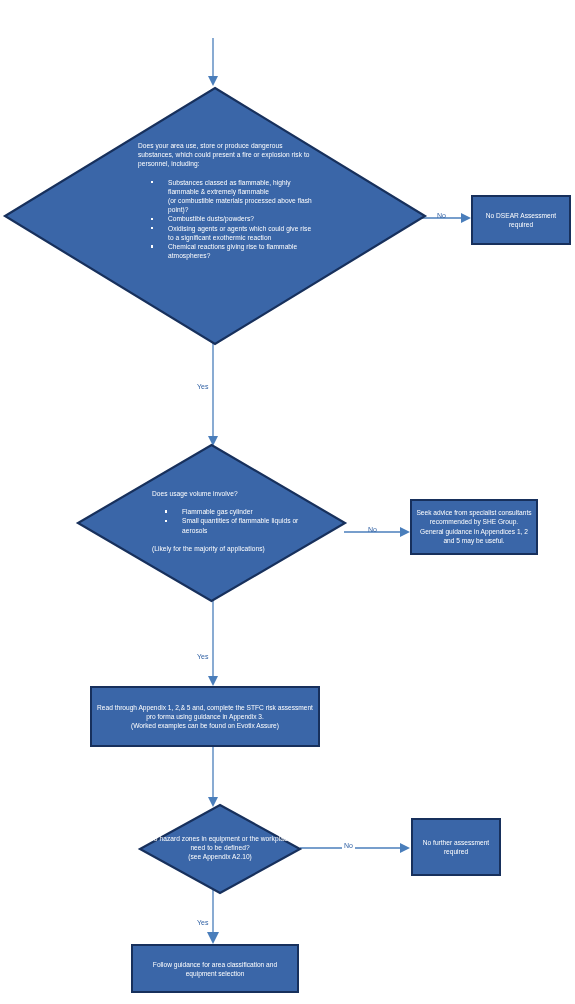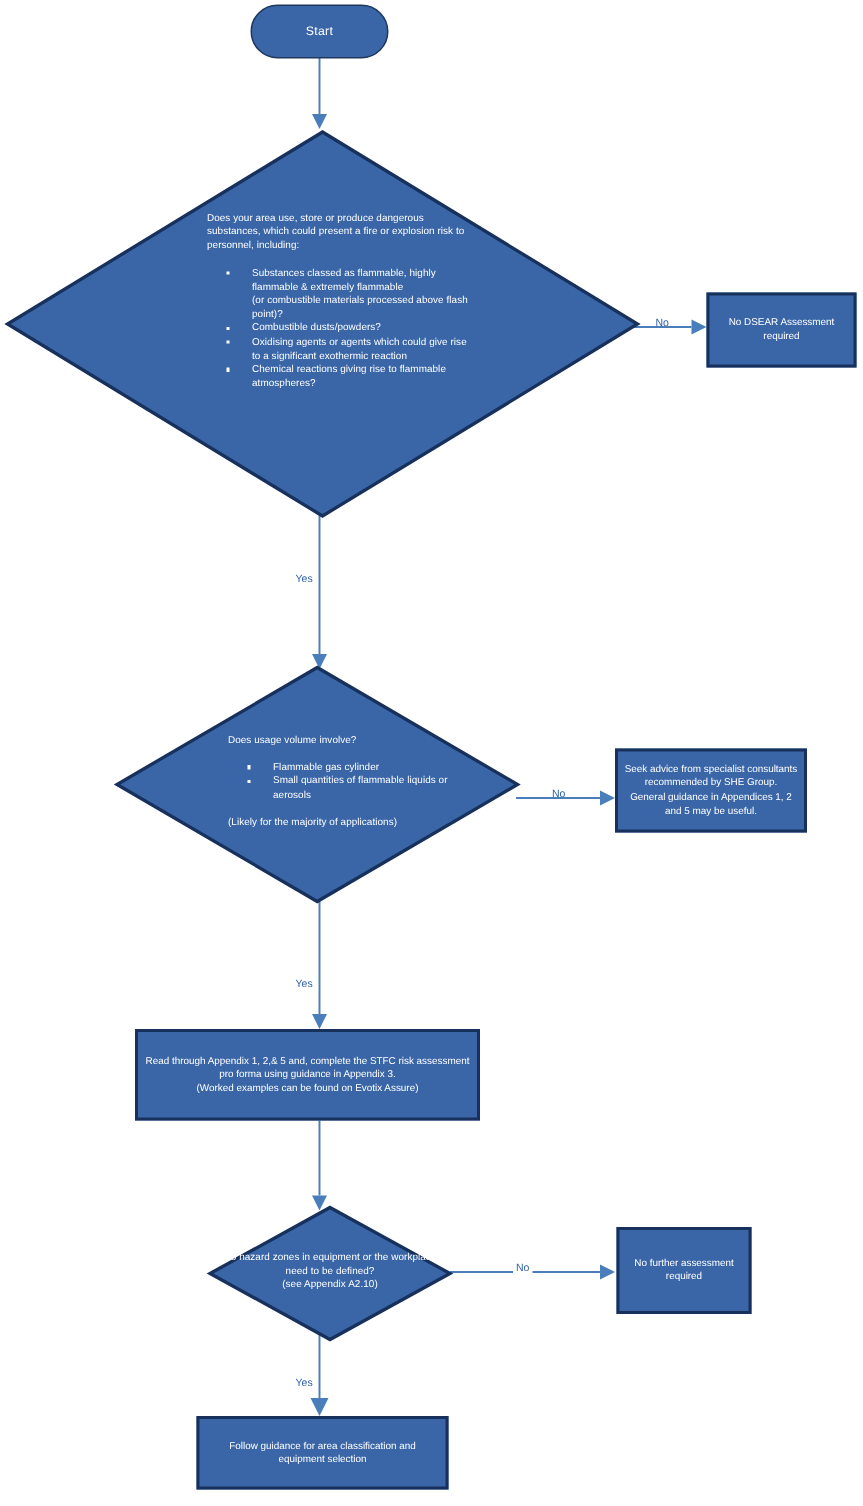--- a/index.html
+++ b/index.html
@@ -163,23 +163,20 @@
   <div class="edge-label" style="left:342px; top:842px; background:#ffffff; padding:0 2px;">No</div>
 
   <div class="conn" style="left:205px; top:888px;">
     <svg width="20" height="58" viewBox="0 0 20 58">
       <line x1="8" y1="0" x2="8" y2="46" stroke="#4A7EBB" stroke-width="1.3"></line>
       <polygon points="2,44 14,44 8,56" fill="#4A7EBB"></polygon>
     </svg>
   </div>
   <div class="edge-label" style="left:197px; top:919px;">Yes</div>
 
-  <div class="terminator" style="left:167px; top:3px; width:92px; height:36px;">
-    <div class="label">Start</div>
-  </div>
 
   <div class="diamond-wrap" style="left:5px; top:88px;">
     <svg width="420" height="256" viewBox="0 0 420 256">
       <polygon points="210,0 420,128 210,256 0,128" fill="#3A66A8" stroke="#17305C" stroke-width="2.2"></polygon>
     </svg>
   </div>
   <div class="node-text left" style="left:138px; top:141px; width:180px;">
     <div>Does your area use, store or produce dangerous substances, which could present a fire or explosion risk to personnel, including:</div>
     <div class="spacer"></div>
     <ul class="b">

